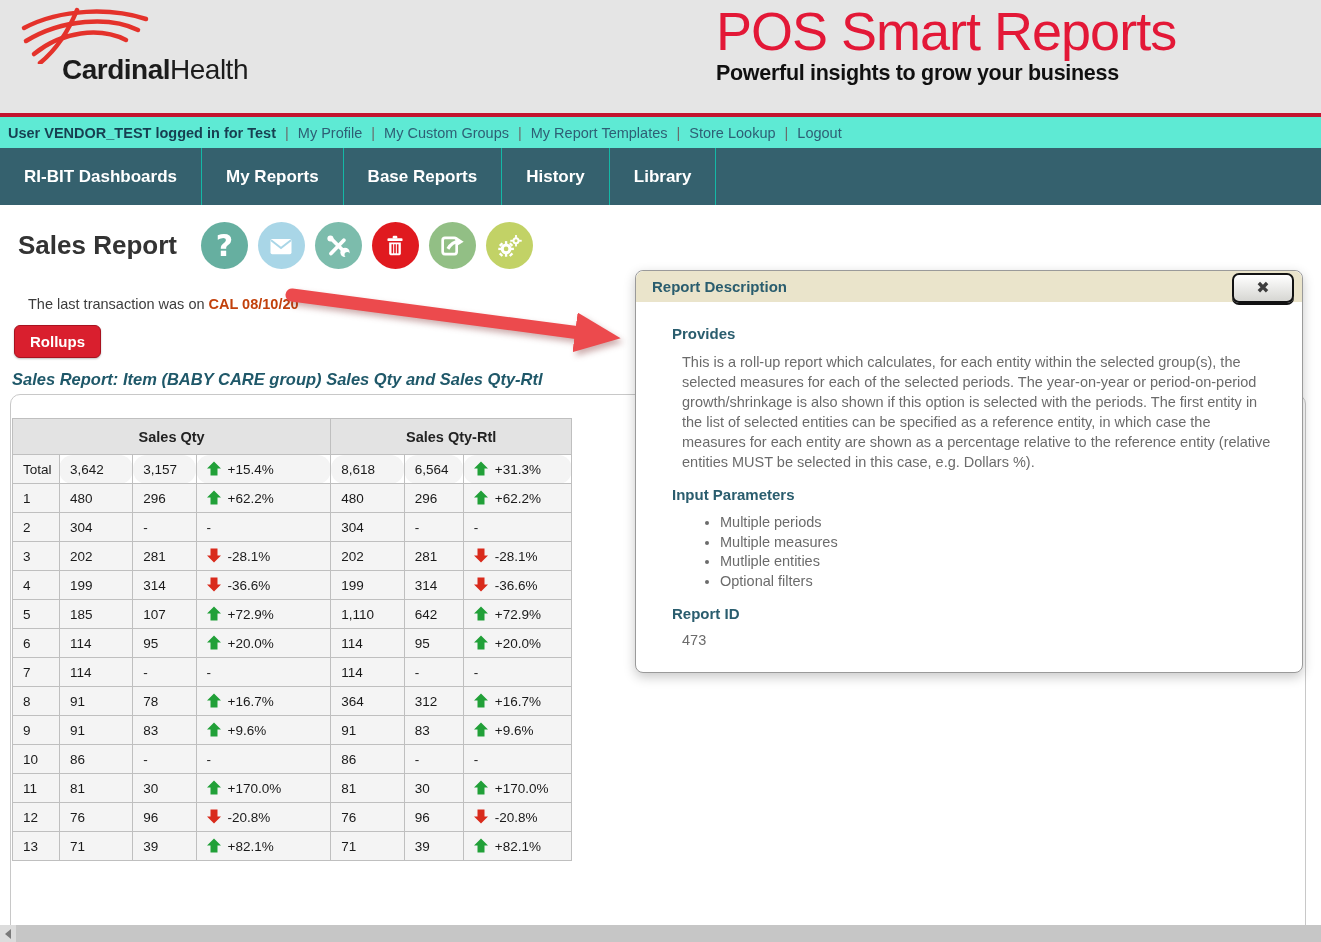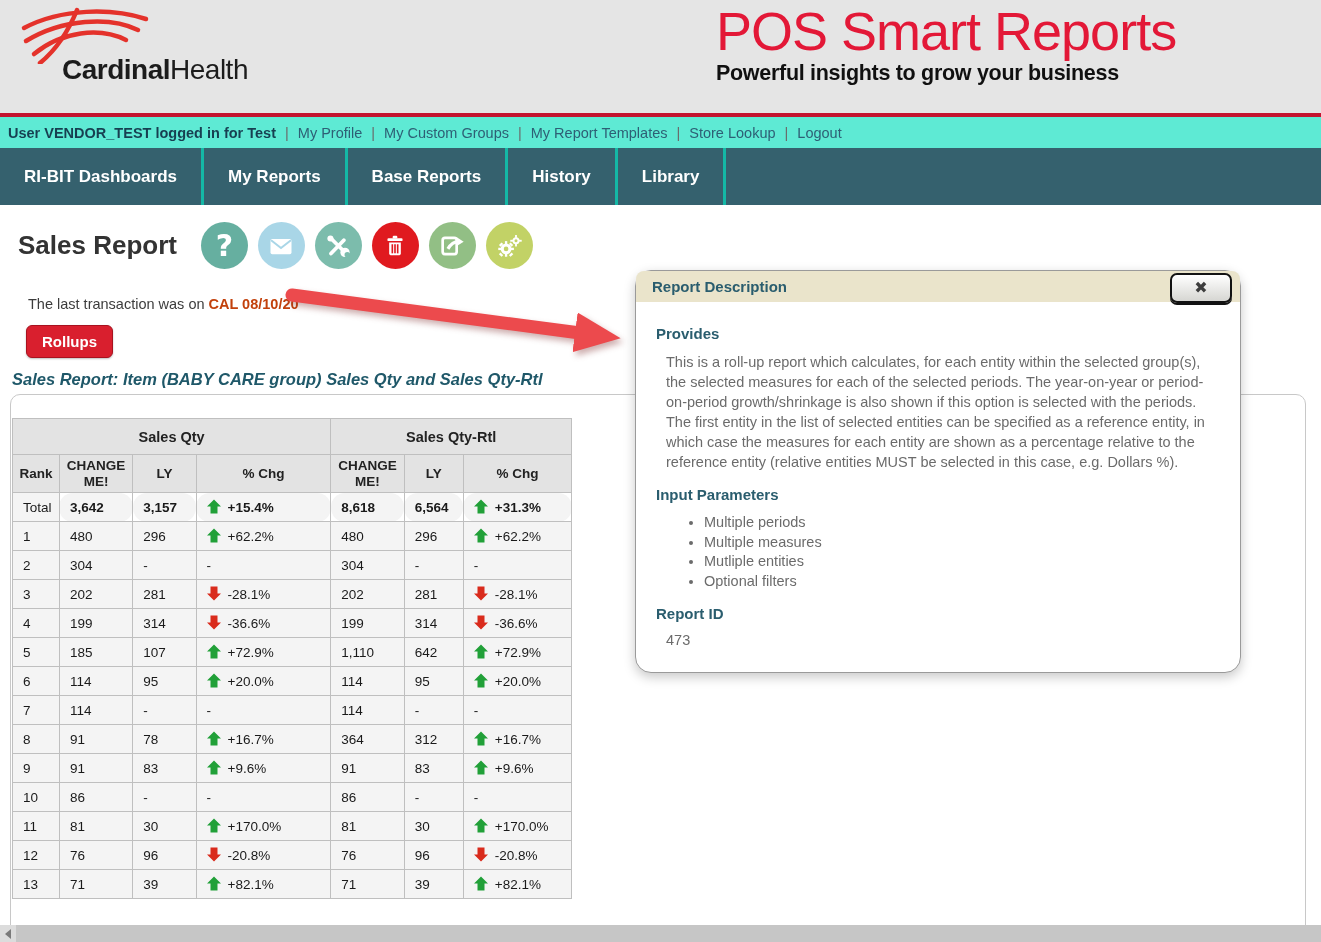--- a/index.html
+++ b/index.html
@@ -20,71 +20,71 @@
   
   .user-bar { position:absolute; left:0; top:117px; width:1321px; height:31px; background:#5eead4;
               display:flex; align-items:center; padding-left:8px; font-size:14.5px; color:#1d4f66; }
   .user-status { font-weight:bold; color:#173F51; }
   .user-bar .sep { color:#6a6a6a; margin:0 9px; }
   .user-link { color:#2E5F75; text-decoration:none; cursor:pointer; }
 
   
   .main-nav { position:absolute; left:0; top:148px; width:1321px; height:57px; background:#35616E; display:flex; }
   .nav-tab { height:57px; line-height:57px; padding:0 24px; color:#fff; font-weight:bold; font-size:17px;
-             border-right:3px solid #14b8a6; cursor:pointer; white-space:nowrap; }
+             border-right:1px solid #14b8a6; cursor:pointer; white-space:nowrap; }
 
   
   .report-head { position:absolute; left:18px; top:222px; display:flex; align-items:center; }
   .page-title { font-size:26px; font-weight:bold; color:#333; margin-right:14px; }
   .report-icon { width:47px; height:47px; border-radius:50%; margin-left:10px; display:flex;
                  align-items:center; justify-content:center; cursor:pointer; }
   .report-icon .qmark { color:#fff; font-size:30px; font-weight:bold; font-family:"DejaVu Sans", sans-serif; }
 
   .last-transaction { position:absolute; left:28px; top:296px; font-size:14.5px; color:#3c3c3c; }
   .last-transaction b { color:#c2410c; font-weight:bold; }
 
-  .rollups-btn { position:absolute; left:26px; top:325px; background:#D91F2E; color:#fff; font-weight:bold;
+  .rollups-btn { position:absolute; left:14px; top:325px; background:#D91F2E; color:#fff; font-weight:bold;
                  font-size:15px; padding:7px 15px; border:1px solid #A8121F; border-radius:6px;
                  box-shadow:0 1px 2px rgba(0,0,0,0.25); cursor:pointer;
                  font-family:"Liberation Sans", sans-serif; }
 
   .report-subtitle { position:absolute; left:12px; top:370px; font-size:16.5px; font-weight:bold;
                      font-style:italic; color:#1F5869; white-space:nowrap; }
 
   .content-panel { position:absolute; left:10px; top:394px; width:1296px; height:600px;
                    border:1px solid #C8C8C8; border-radius:10px; background:#fff; }
 
   
   .sales-table { position:absolute; left:12px; top:418px; width:560px; border-collapse:collapse;
                  table-layout:fixed; font-size:13.5px; color:#1a1a1a; z-index:5; }
   .sales-table th, .sales-table td { border:1px solid #BFBFBF; }
   .sales-table thead th { background:#E3E3E3; font-weight:bold; text-align:center; color:#222; }
   .period-row th { height:30px; font-size:14.5px; }
   .group-row th  { height:36px; font-size:14.5px; }
   .cols-row th   { height:38px; font-size:13.5px; line-height:1.15; }
   .sales-table tbody td { background:#F4F4F4; height:29px; padding-left:10px; text-align:left; vertical-align:middle; }
-  .total-row td.b { font-weight:bold;border-radius:14px; }
+  .total-row td.b { font-weight:normal;border-radius:14px; }
   .chg-arrow { vertical-align:-2px; }
   .chg-txt { margin-left:7px; }
 
   
   .callout-arrow { position:absolute; left:278px; top:282px; z-index:40;
                    filter:drop-shadow(3px 4px 3px rgba(130,50,50,0.40)); }
 
   
-  .popup { position:absolute; left:635px; top:270px; width:606px; background:#fff; z-index:50;
-           border:1px solid #9a9a9a; border-radius:16px; box-shadow:0 4px 12px rgba(0,0,0,0.22); }
+  .popup { position:absolute; left:635px; top:270px; width:668px; background:#fff; z-index:50;
+           border:1px solid #9a9a9a; border-radius:8px; box-shadow:0 4px 12px rgba(0,0,0,0.22); }
   .popup-titlebar { background:#EAE4CB; height:32px; line-height:32px; border-radius:8px 8px 0 0;
                     padding-left:16px; font-size:15px; font-weight:bold; color:#2A5D6E; position:relative;
                     border-bottom:1px solid #fff; }
   .popup-close { position:absolute; right:8px; top:2px; width:62px; height:30px;
                  background:linear-gradient(#ffffff,#d6d6d2); border:2px solid #121212; border-radius:7px;
                  font-size:16px; font-weight:bold; color:#3d3d3d; cursor:pointer;
                  box-shadow:0 2px 0 #121212; font-family:"DejaVu Sans", sans-serif; line-height:24px; text-align:center; }
-  .popup-body { padding:12px 26px 20px 20px; }
+  .popup-body { padding:12px 26px 20px 36px; }
   .popup-body h3 { color:#2A5D6E; font-size:15px; font-weight:bold; margin:10px 0 10px 0; }
   .popup-body p { color:#6b6b6b; font-size:14.5px; line-height:1.38; margin:0 0 14px 10px; }
   .popup-body ul { margin:0 0 14px 48px; color:#6b6b6b; font-size:14.5px; line-height:1.35; }
   .popup-body .rid { margin:6px 0 4px 10px; color:#6b6b6b; font-size:14.5px; }
 
   
   .h-scrollbar { position:absolute; left:0; bottom:0; width:1321px; height:17px; background:#C6C6C6;
                  z-index:60; display:flex; }
   .scroll-btn { width:16px; height:17px; background:#DCDCDC; display:flex; align-items:center;
                 justify-content:center; cursor:pointer; }
@@ -218,29 +218,20 @@
       <col style="width:132px">
     <col style="width:72px">
       <col style="width:58px">
       <col style="width:106px">
   </colgroup>
   <thead>
     <tr class="group-row">
       <th colspan="4">Sales Qty</th>
       <th colspan="3">Sales Qty-Rtl</th>
     </tr>
-    <tr class="cols-row">
-      <th>Rank</th>
-      <th>CHANGE ME!</th>
-      <th>LY</th>
-      <th>% Chg</th>
-      <th>CHANGE ME!</th>
-      <th>LY</th>
-      <th>% Chg</th>
-    </tr>
   </thead>
   <tbody>
       <tr class="total-row">
         <td>Total</td>
         <td class="b">3,642</td>
         <td class="b">3,157</td>
         <td class="b"><svg width="14" height="15" viewBox="0 0 14 14" class="chg-arrow">
             <polygon points="7,0 14,7 10.5,7 10.5,14 3.5,14 3.5,7 0,7" fill="#21A038"></polygon>
           </svg><span class="chg-txt">+15.4%</span></td>
         <td class="b">8,618</td>

